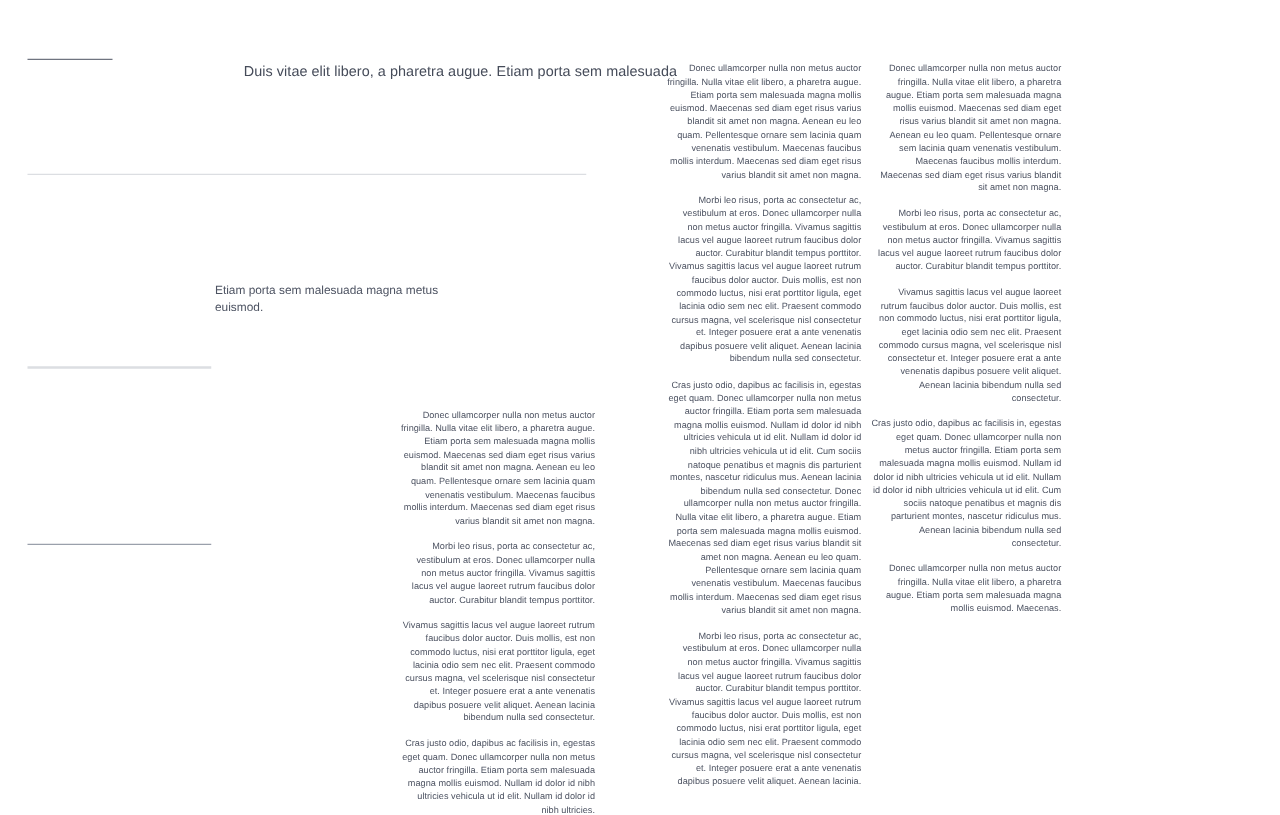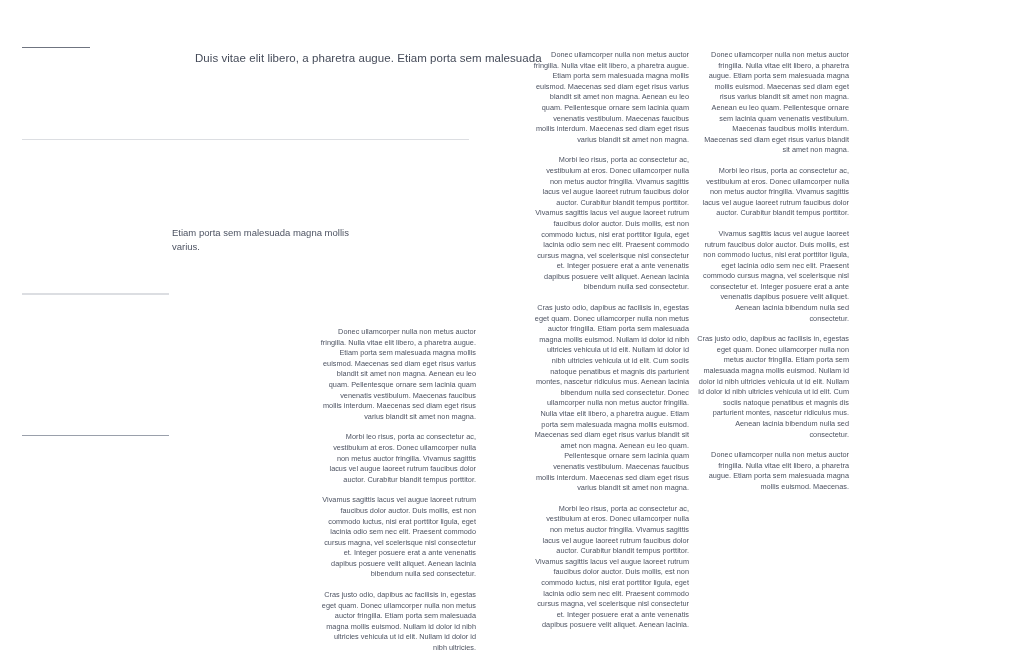--- a/index.html
+++ b/index.html
@@ -118,21 +118,21 @@
 
 <div class="page">
 
   <hr class="rule rule-a">
   <hr class="rule rule-b">
   <hr class="rule rule-c">
   <hr class="rule rule-d">
 
   <div class="headline">Duis vitae elit libero, a pharetra augue. Etiam porta sem malesuada</div>
 
-  <div class="subheading">Etiam porta sem malesuada magna mollis varius.</div>
+  <div class="subheading">Etiam porta sem malesuada magna metus euismod.</div>
 
   <div class="col col-1">
     <p>Donec ullamcorper nulla non metus auctor fringilla. Nulla vitae elit libero, a pharetra augue. Etiam porta sem malesuada magna mollis euismod. Maecenas sed diam eget risus varius blandit sit amet non magna. Aenean eu leo quam. Pellentesque ornare sem lacinia quam venenatis vestibulum. Maecenas faucibus mollis interdum. Maecenas sed diam eget risus varius blandit sit amet non magna.</p>
     <p>Morbi leo risus, porta ac consectetur ac, vestibulum at eros. Donec ullamcorper nulla non metus auctor fringilla. Vivamus sagittis lacus vel augue laoreet rutrum faucibus dolor auctor. Curabitur blandit tempus porttitor.</p>
     <p>Vivamus sagittis lacus vel augue laoreet rutrum faucibus dolor auctor. Duis mollis, est non commodo luctus, nisi erat porttitor ligula, eget lacinia odio sem nec elit. Praesent commodo cursus magna, vel scelerisque nisl consectetur et. Integer posuere erat a ante venenatis dapibus posuere velit aliquet. Aenean lacinia bibendum nulla sed consectetur.</p>
     <p>Cras justo odio, dapibus ac facilisis in, egestas eget quam. Donec ullamcorper nulla non metus auctor fringilla. Etiam porta sem malesuada magna mollis euismod. Nullam id dolor id nibh ultricies vehicula ut id elit. Nullam id dolor id nibh ultricies.</p>
   </div>
 
   <div class="col col-2">
     <p>Donec ullamcorper nulla non metus auctor fringilla. Nulla vitae elit libero, a pharetra augue. Etiam porta sem malesuada magna mollis euismod. Maecenas sed diam eget risus varius blandit sit amet non magna. Aenean eu leo quam. Pellentesque ornare sem lacinia quam venenatis vestibulum. Maecenas faucibus mollis interdum. Maecenas sed diam eget risus varius blandit sit amet non magna.</p>

